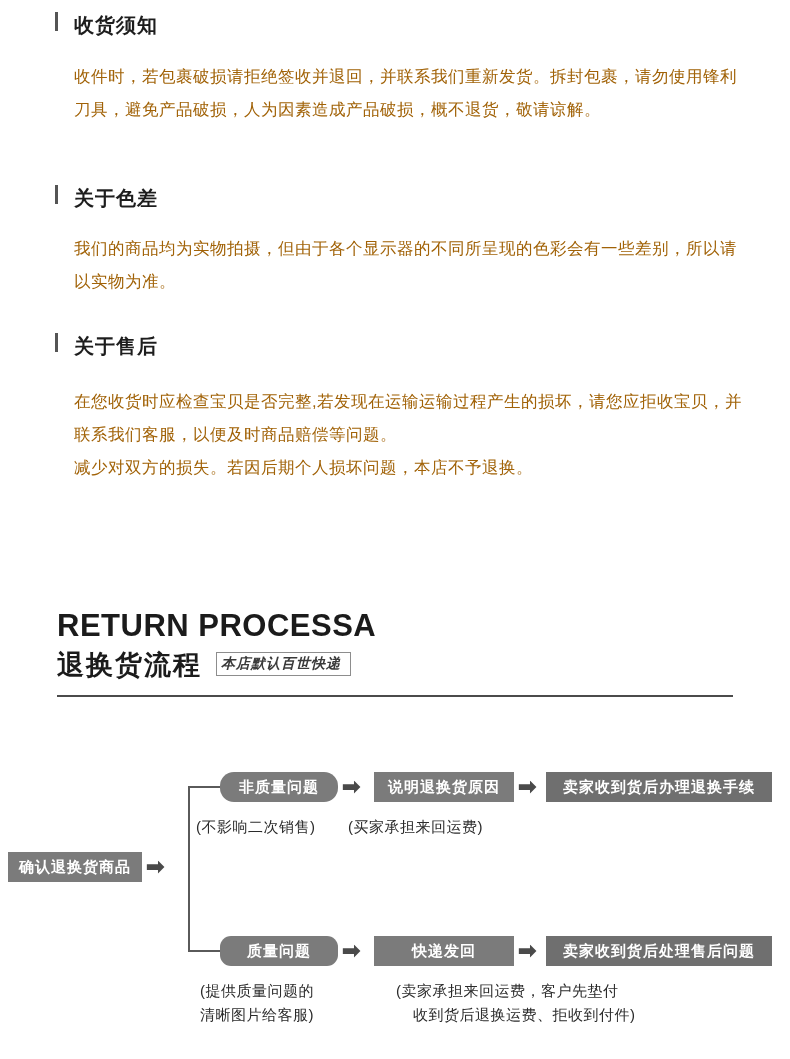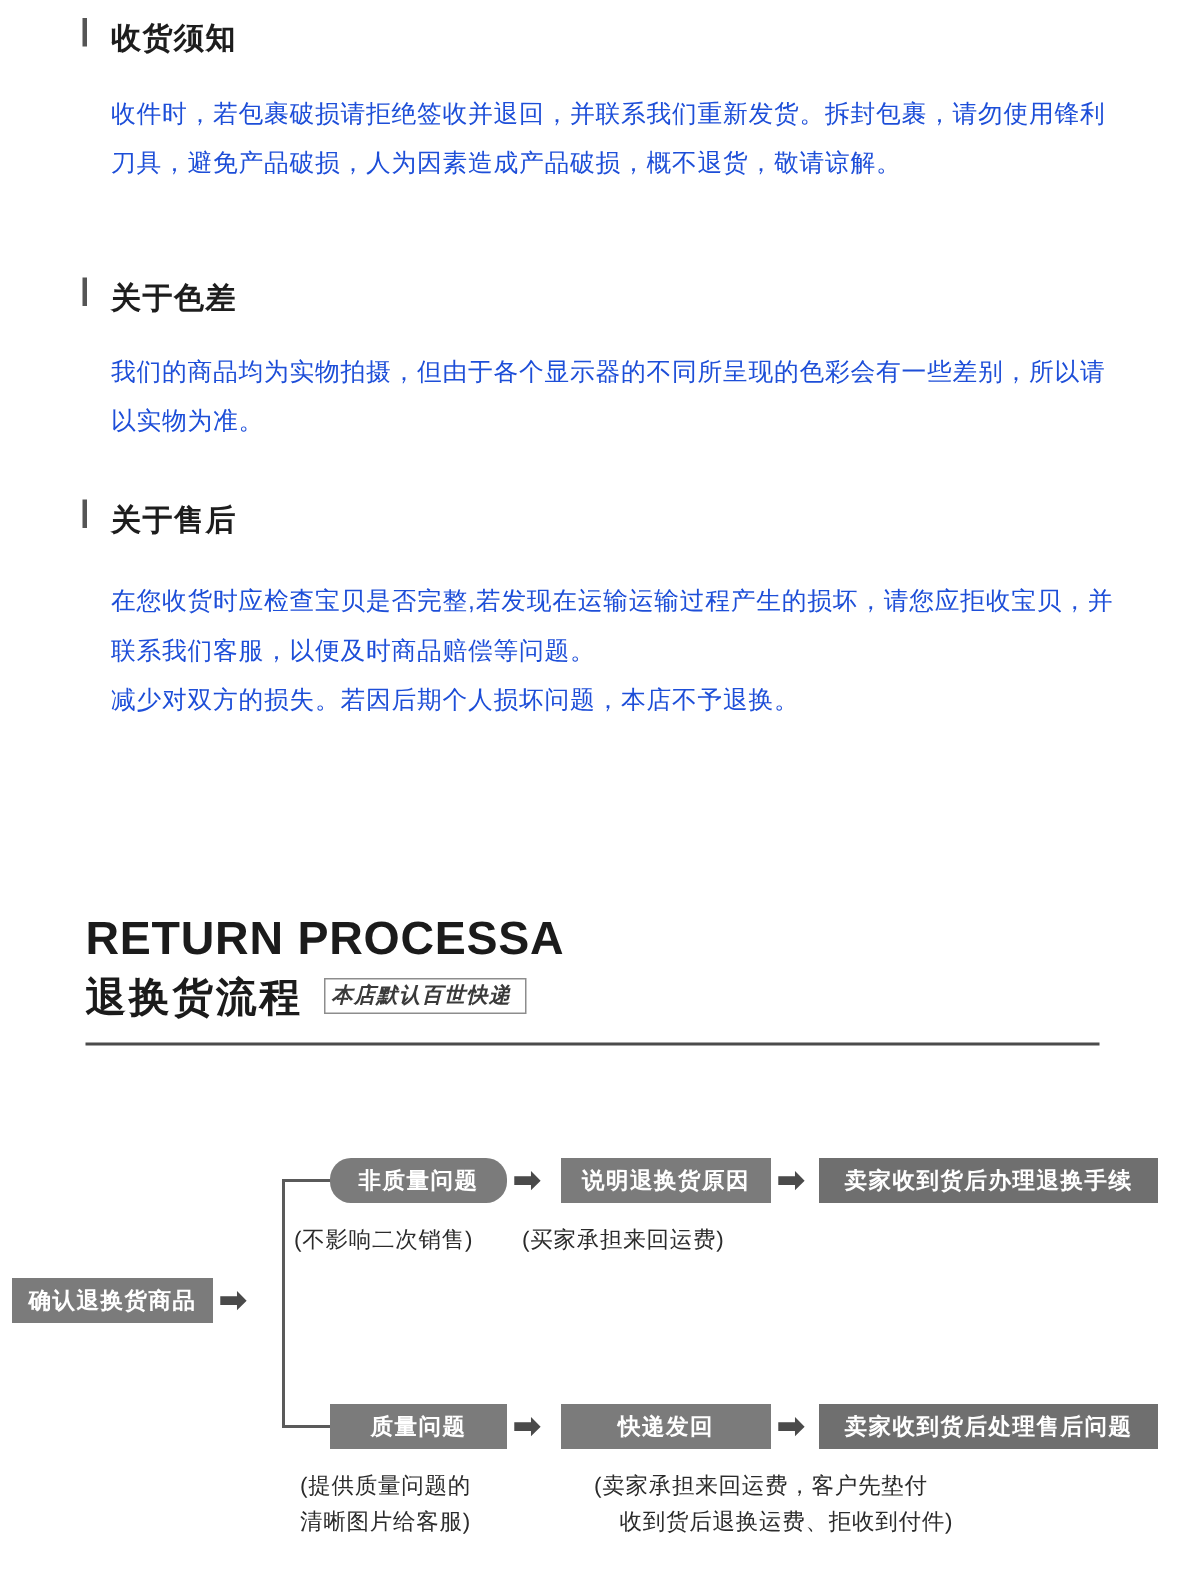--- a/index.html
+++ b/index.html
@@ -36,21 +36,21 @@
     display: inline-block;
     width: 3px;
     height: 19px;
     background: #555555;
     margin-right: 16px;
     flex: 0 0 auto;
   }
   .sec-body {
     font-size: 16.5px;
     line-height: 2.0;
-    color: #1d4ed8;
+    color: #a16207;
     letter-spacing: 0.5px;
     margin-left: 19px;
   }
   .sec-1-head { position: absolute; left: 55px; top: 12px; }
   .sec-1-body { position: absolute; left: 55px; top: 60px; width: 664px; }
   .sec-2-head { position: absolute; left: 55px; top: 185px; }
   .sec-2-body { position: absolute; left: 55px; top: 232px; width: 664px; }
   .sec-3-head { position: absolute; left: 55px; top: 333px; }
   .sec-3-body { position: absolute; left: 55px; top: 385px; width: 670px; }
   .sec-3-body p { margin: 0; }
@@ -195,21 +195,21 @@
 
     <div class="node" style="left:220px; top:24px; width:118px;border-radius:14px;">非质量问题</div>
     <div class="arrow" style="left:342px; top:28px;">➡</div>
     <div class="node" style="left:374px; top:24px; width:140px;">说明退换货原因</div>
     <div class="arrow" style="left:518px; top:28px;">➡</div>
     <div class="node dark" style="left:546px; top:24px; width:226px;">卖家收到货后办理退换手续</div>
 
     <div class="caption" style="left:196px; top:68px;">(不影响二次销售)</div>
     <div class="caption" style="left:348px; top:68px;">(买家承担来回运费)</div>
 
-    <div class="node" style="left:220px; top:188px; width:118px;">质量问题</div>
+    <div class="node" style="left:220px; top:188px; width:118px;border-radius:11px;">质量问题</div>
     <div class="arrow" style="left:342px; top:192px;">➡</div>
     <div class="node" style="left:374px; top:188px; width:140px;">快递发回</div>
     <div class="arrow" style="left:518px; top:192px;">➡</div>
     <div class="node dark" style="left:546px; top:188px; width:226px;">卖家收到货后处理售后问题</div>
 
     <div class="caption center" style="left:200px; top:232px; width:158px;">(提供质量问题的</div>
     <div class="caption center" style="left:200px; top:256px; width:158px;">清晰图片给客服)</div>
     <div class="caption center" style="left:396px; top:232px; width:300px;">(卖家承担来回运费，客户先垫付</div>
     <div class="caption center" style="left:413px; top:256px; width:300px;">收到货后退换运费、拒收到付件)</div>
   </div>

